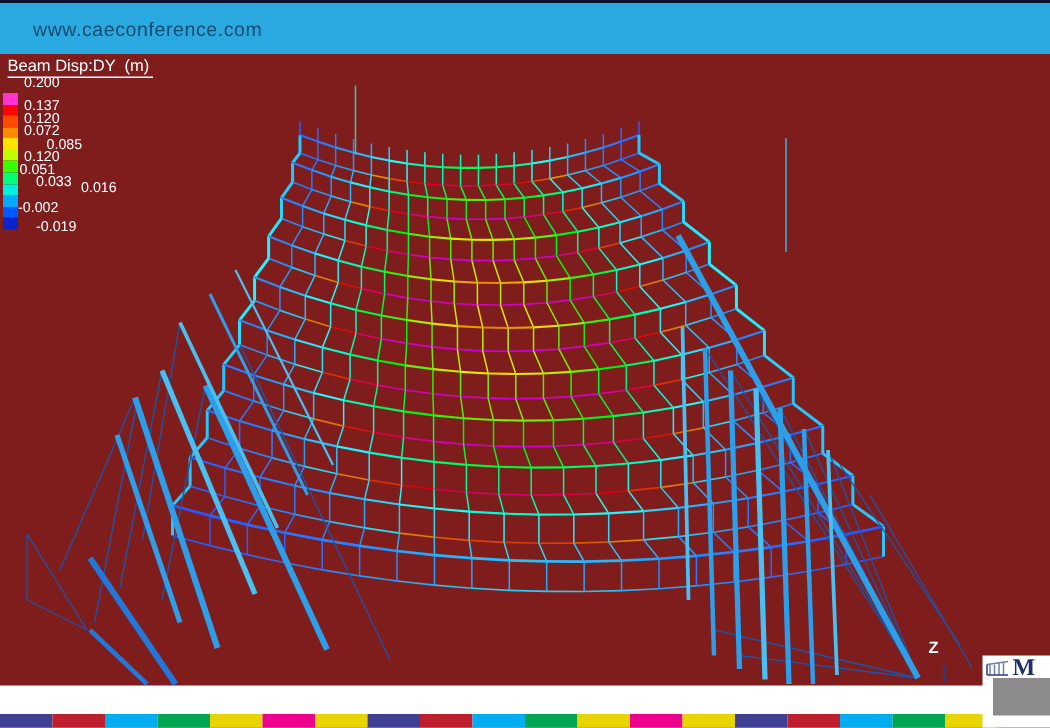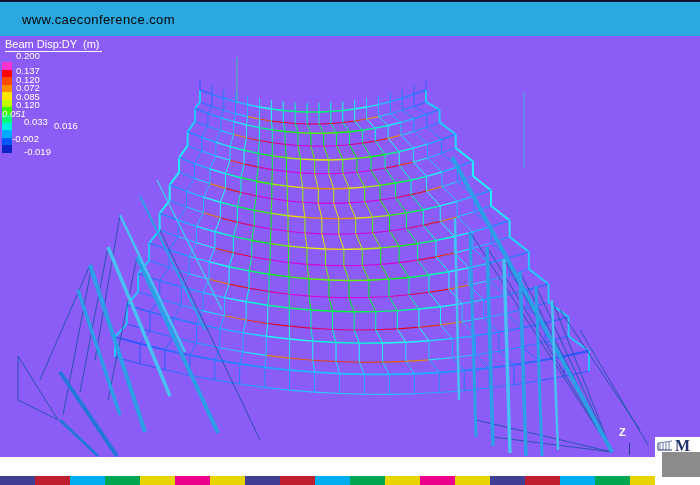--- a/index.html
+++ b/index.html
@@ -5,21 +5,21 @@
   html,body{margin:0;padding:0;}
   body{
     position:relative;width:700px;height:485px;overflow:hidden;
     background:#ffffff;font-family:"Liberation Sans",sans-serif;
   }
   #topbar{
     position:absolute;left:0;top:0;width:700px;height:36px;
     box-sizing:border-box;border-top:2px solid #0B1231;
     display:flex;align-items:center;
   }
-  #topbar .url{color:#000000;font-size:13px;letter-spacing:.4px;margin-left:22px;}
+  #topbar .url{color:#0c4a6e;font-size:13px;letter-spacing:.4px;margin-left:22px;}
   #viewport{position:absolute;left:0;top:36px;width:700px;height:421px;background:#000;}
   #wire{position:absolute;left:0;top:0;width:700px;height:421px;}
   #legend{position:absolute;left:0;top:0;z-index:3;}
   #legend .title{
     position:absolute;left:5px;top:2px;color:#fff;font-size:11px;white-space:pre;
     border-bottom:1px solid #fff;padding:0 2px 1px 0;min-width:86px;
   }
   #colorbar{position:absolute;left:2px;top:26px;width:10px;}
   #colorbar .seg{width:10px;}
   .leglab{position:absolute;color:#fff;font-size:9.5px;line-height:10px;white-space:nowrap;}
@@ -33,21 +33,21 @@
   #strip{position:absolute;left:0;top:476px;width:700px;height:9px;display:flex;z-index:4;}
   #strip .cell{height:9px;width:35px;}
 </style>
 </head>
 <body>
 
 <div id="topbar" style="background: rgb(41, 169, 224); border-top-color: rgb(11, 18, 49);">
   <span class="url">www.caeconference.com</span>
 </div>
 
-<div id="viewport" style="background: #8b5cf6;">
+<div id="viewport" style="background: #7f1d1d;">
   <svg id="wire" viewBox="0 36 700 421">
       <g>
         <line x1="200" y1="90" x2="200" y2="102" stroke="hsl(195,100%,57%)" stroke-width="2"></line>
         <line x1="200" y1="90" x2="200" y2="81" stroke="hsl(225,100%,58%)" stroke-width="1"></line>
         <line x1="200" y1="90" x2="211.89473684210526" y2="94.38781163434903" stroke="hsl(221,100%,58%)" stroke-width="1.4"></line>
         <line x1="200" y1="102" x2="211.89473684210526" y2="106.38781163434903" stroke="hsl(220,100%,58%)" stroke-width="1.1" stroke-opacity="0.95"></line>
         <line x1="200" y1="102" x2="195.05616313892511" y2="108.47952450015183" stroke="hsl(195,100%,57%)" stroke-width="2"></line>
         <line x1="211.89473684210526" y1="94.38781163434903" x2="211.89473684210526" y2="106.38781163434903" stroke="hsl(221,100%,58%)" stroke-width="1"></line>
         <line x1="211.89473684210526" y1="94.38781163434903" x2="211.89473684210526" y2="85.38781163434903" stroke="hsl(222,100%,58%)" stroke-width="1"></line>
         <line x1="211.89473684210526" y1="94.38781163434903" x2="223.78947368421052" y2="98.28808864265928" stroke="hsl(216,100%,58%)" stroke-width="1.4"></line>
@@ -881,23 +881,23 @@
         <div class="seg" style="height: 7.58333px; background: rgb(0, 240, 224);"></div>
         <div class="seg" style="height: 7.58333px; background: rgb(0, 170, 255);"></div>
         <div class="seg" style="height: 7.58333px; background: rgb(0, 88, 255);"></div>
         <div class="seg" style="height: 7.58333px; background: rgb(10, 36, 200);"></div>
       </div>
     <div id="leglabels">
         <span class="leglab" style="left: 16px; top: 15px;">0.200</span>
         <span class="leglab" style="left: 16px; top: 30px;">0.137</span>
         <span class="leglab" style="left: 16px; top: 38.5px;">0.120</span>
         <span class="leglab" style="left: 16px; top: 47px;">0.072</span>
-        <span class="leglab" style="left: 16px; top: 55.5px; text-align: right;">0.085</span>
+        <span class="leglab" style="left: 31px; top: 55.5px; text-align: right;">0.085</span>
         <span class="leglab" style="left: 16px; top: 64px;">0.120</span>
-        <span class="leglab" style="left: 2px; top: 72.5px; font-style: italic;">0.051</span>
+        <span class="leglab" style="left: 13px; top: 72.5px;">0.051</span>
         <span class="leglab" style="left: 24px; top: 81px;">0.033</span>
         <span class="leglab" style="left: 16px; top: 85px; margin-left: 38px;">0.016</span>
         <span class="leglab" style="left: 12px; top: 98px;">-0.002</span>
         <span class="leglab" style="left: 24px; top: 111px;">-0.019</span>
       </div>
   </div>
 </div>
 
 <span id="zlabel" style="left:619px;top:426px">Z</span>
 <div id="zline" style="left:629px;top:443px;height:12px"></div>

